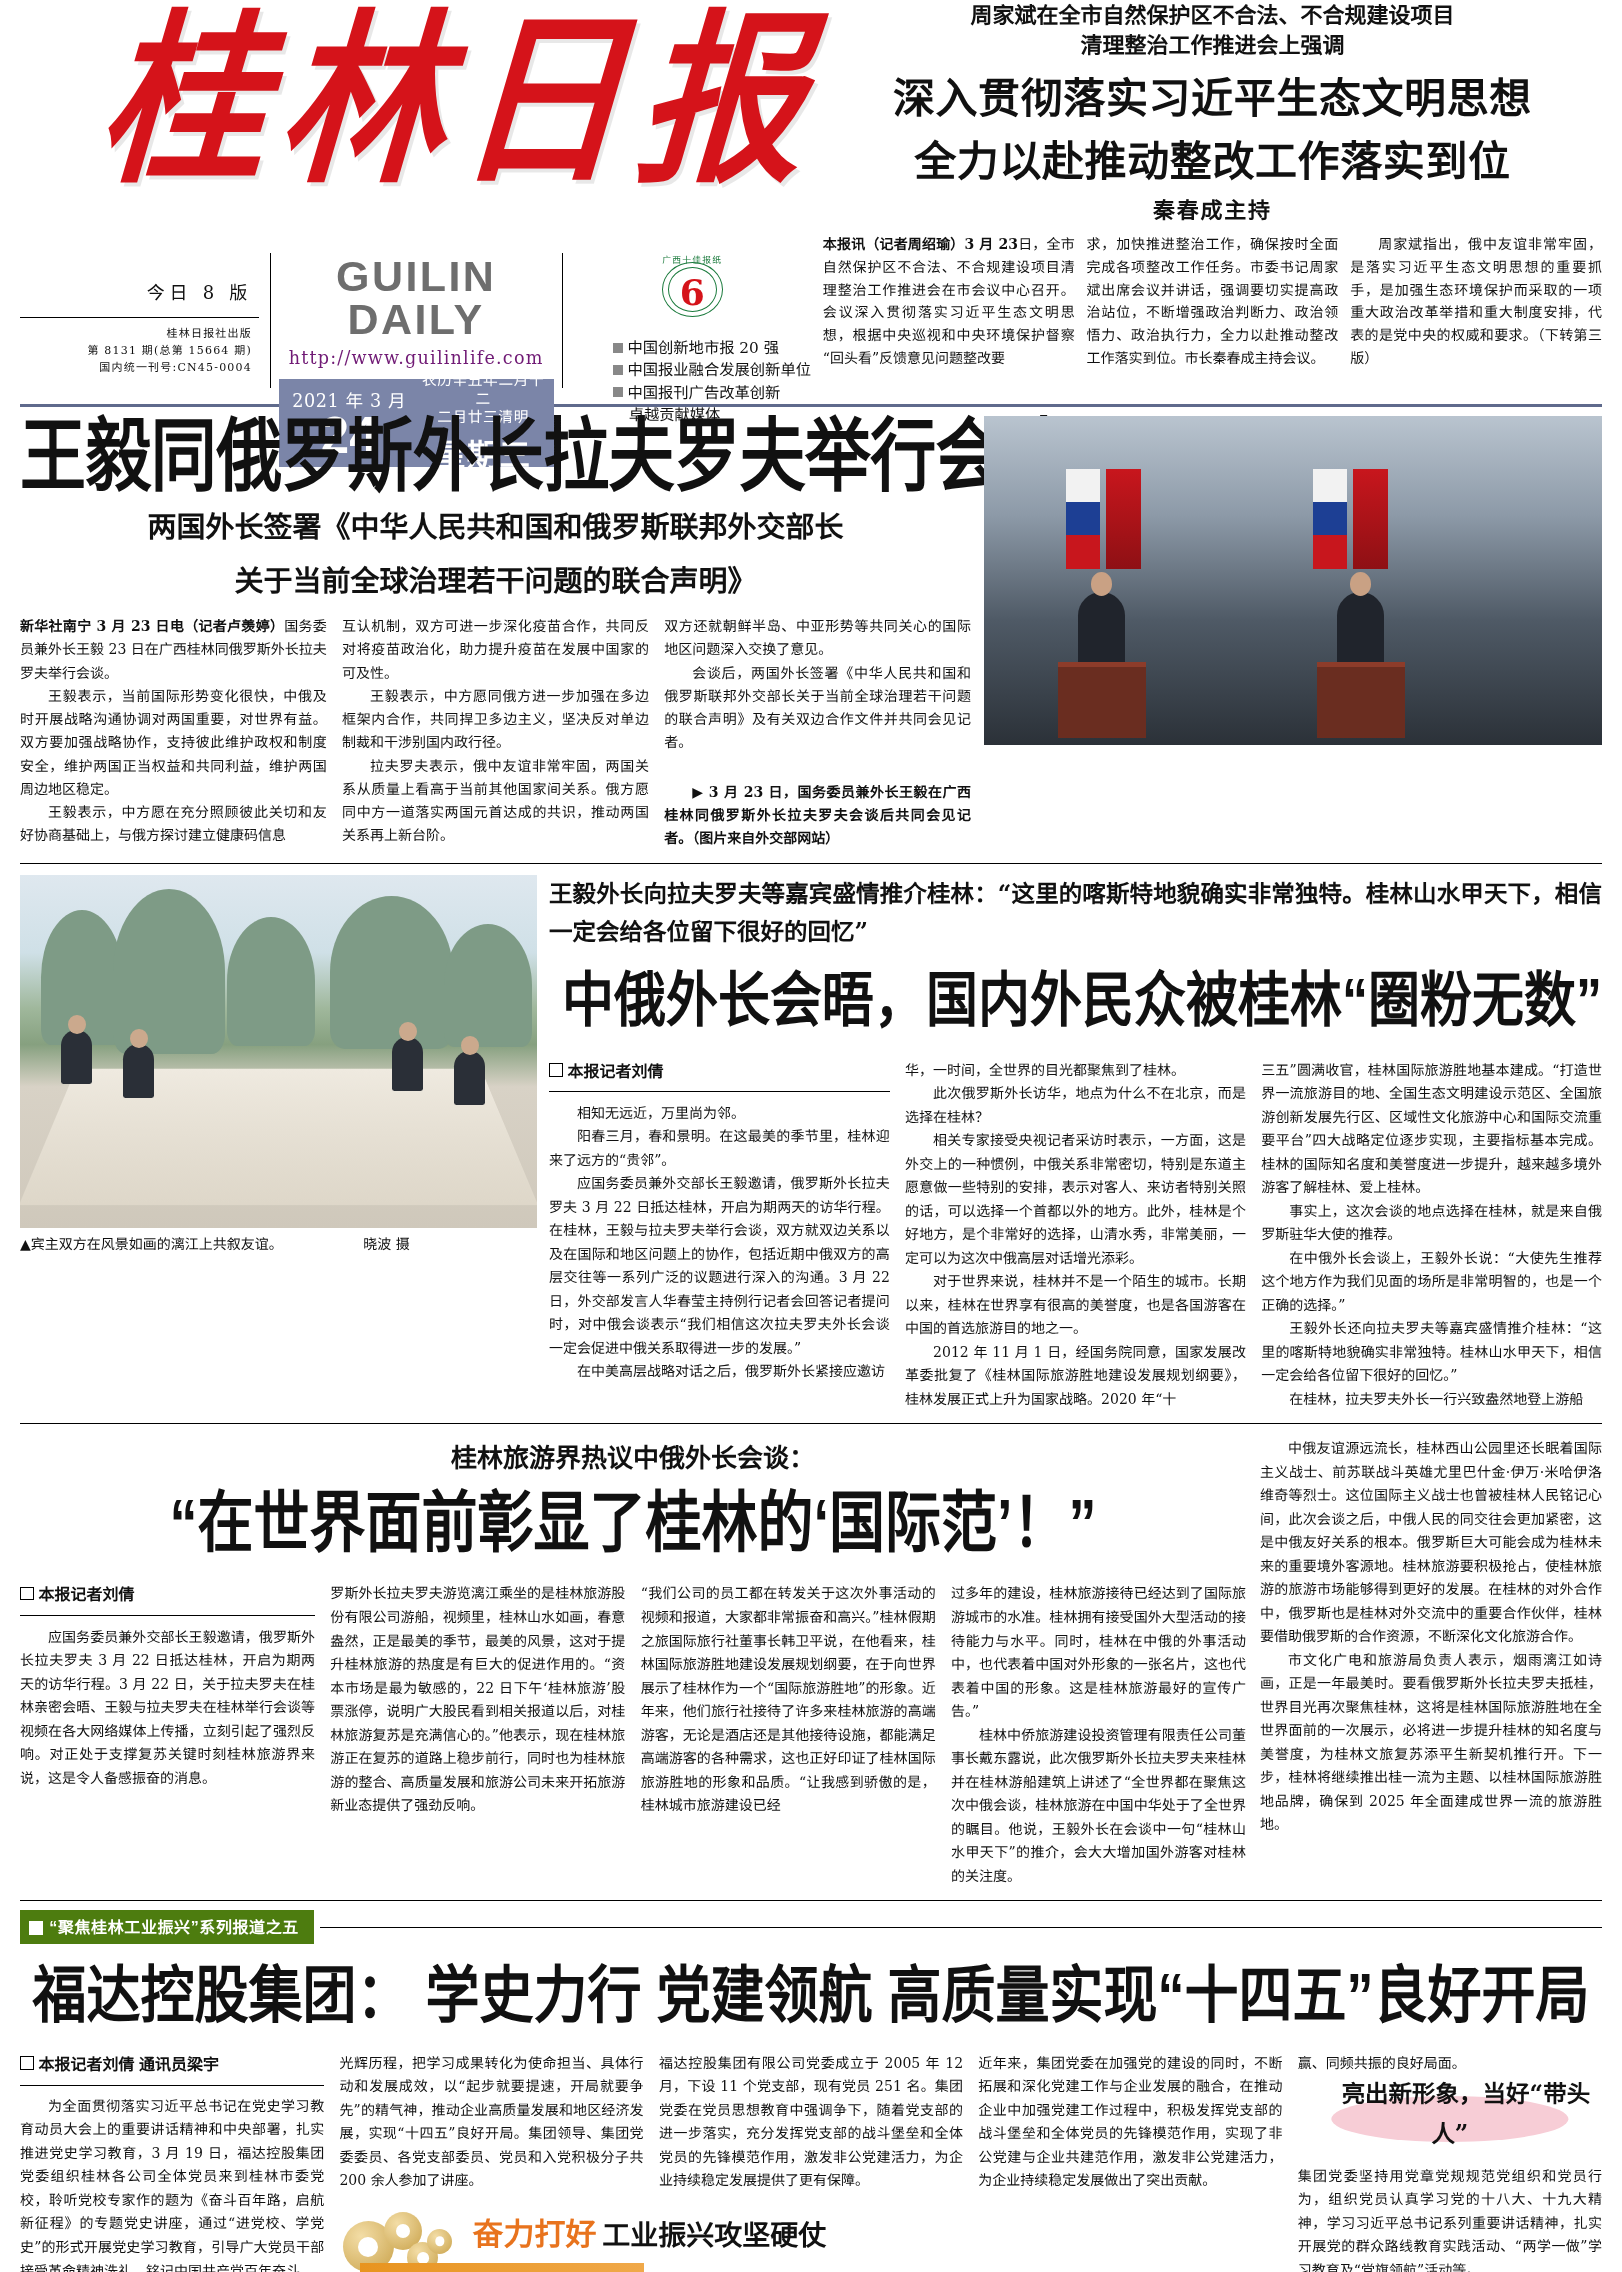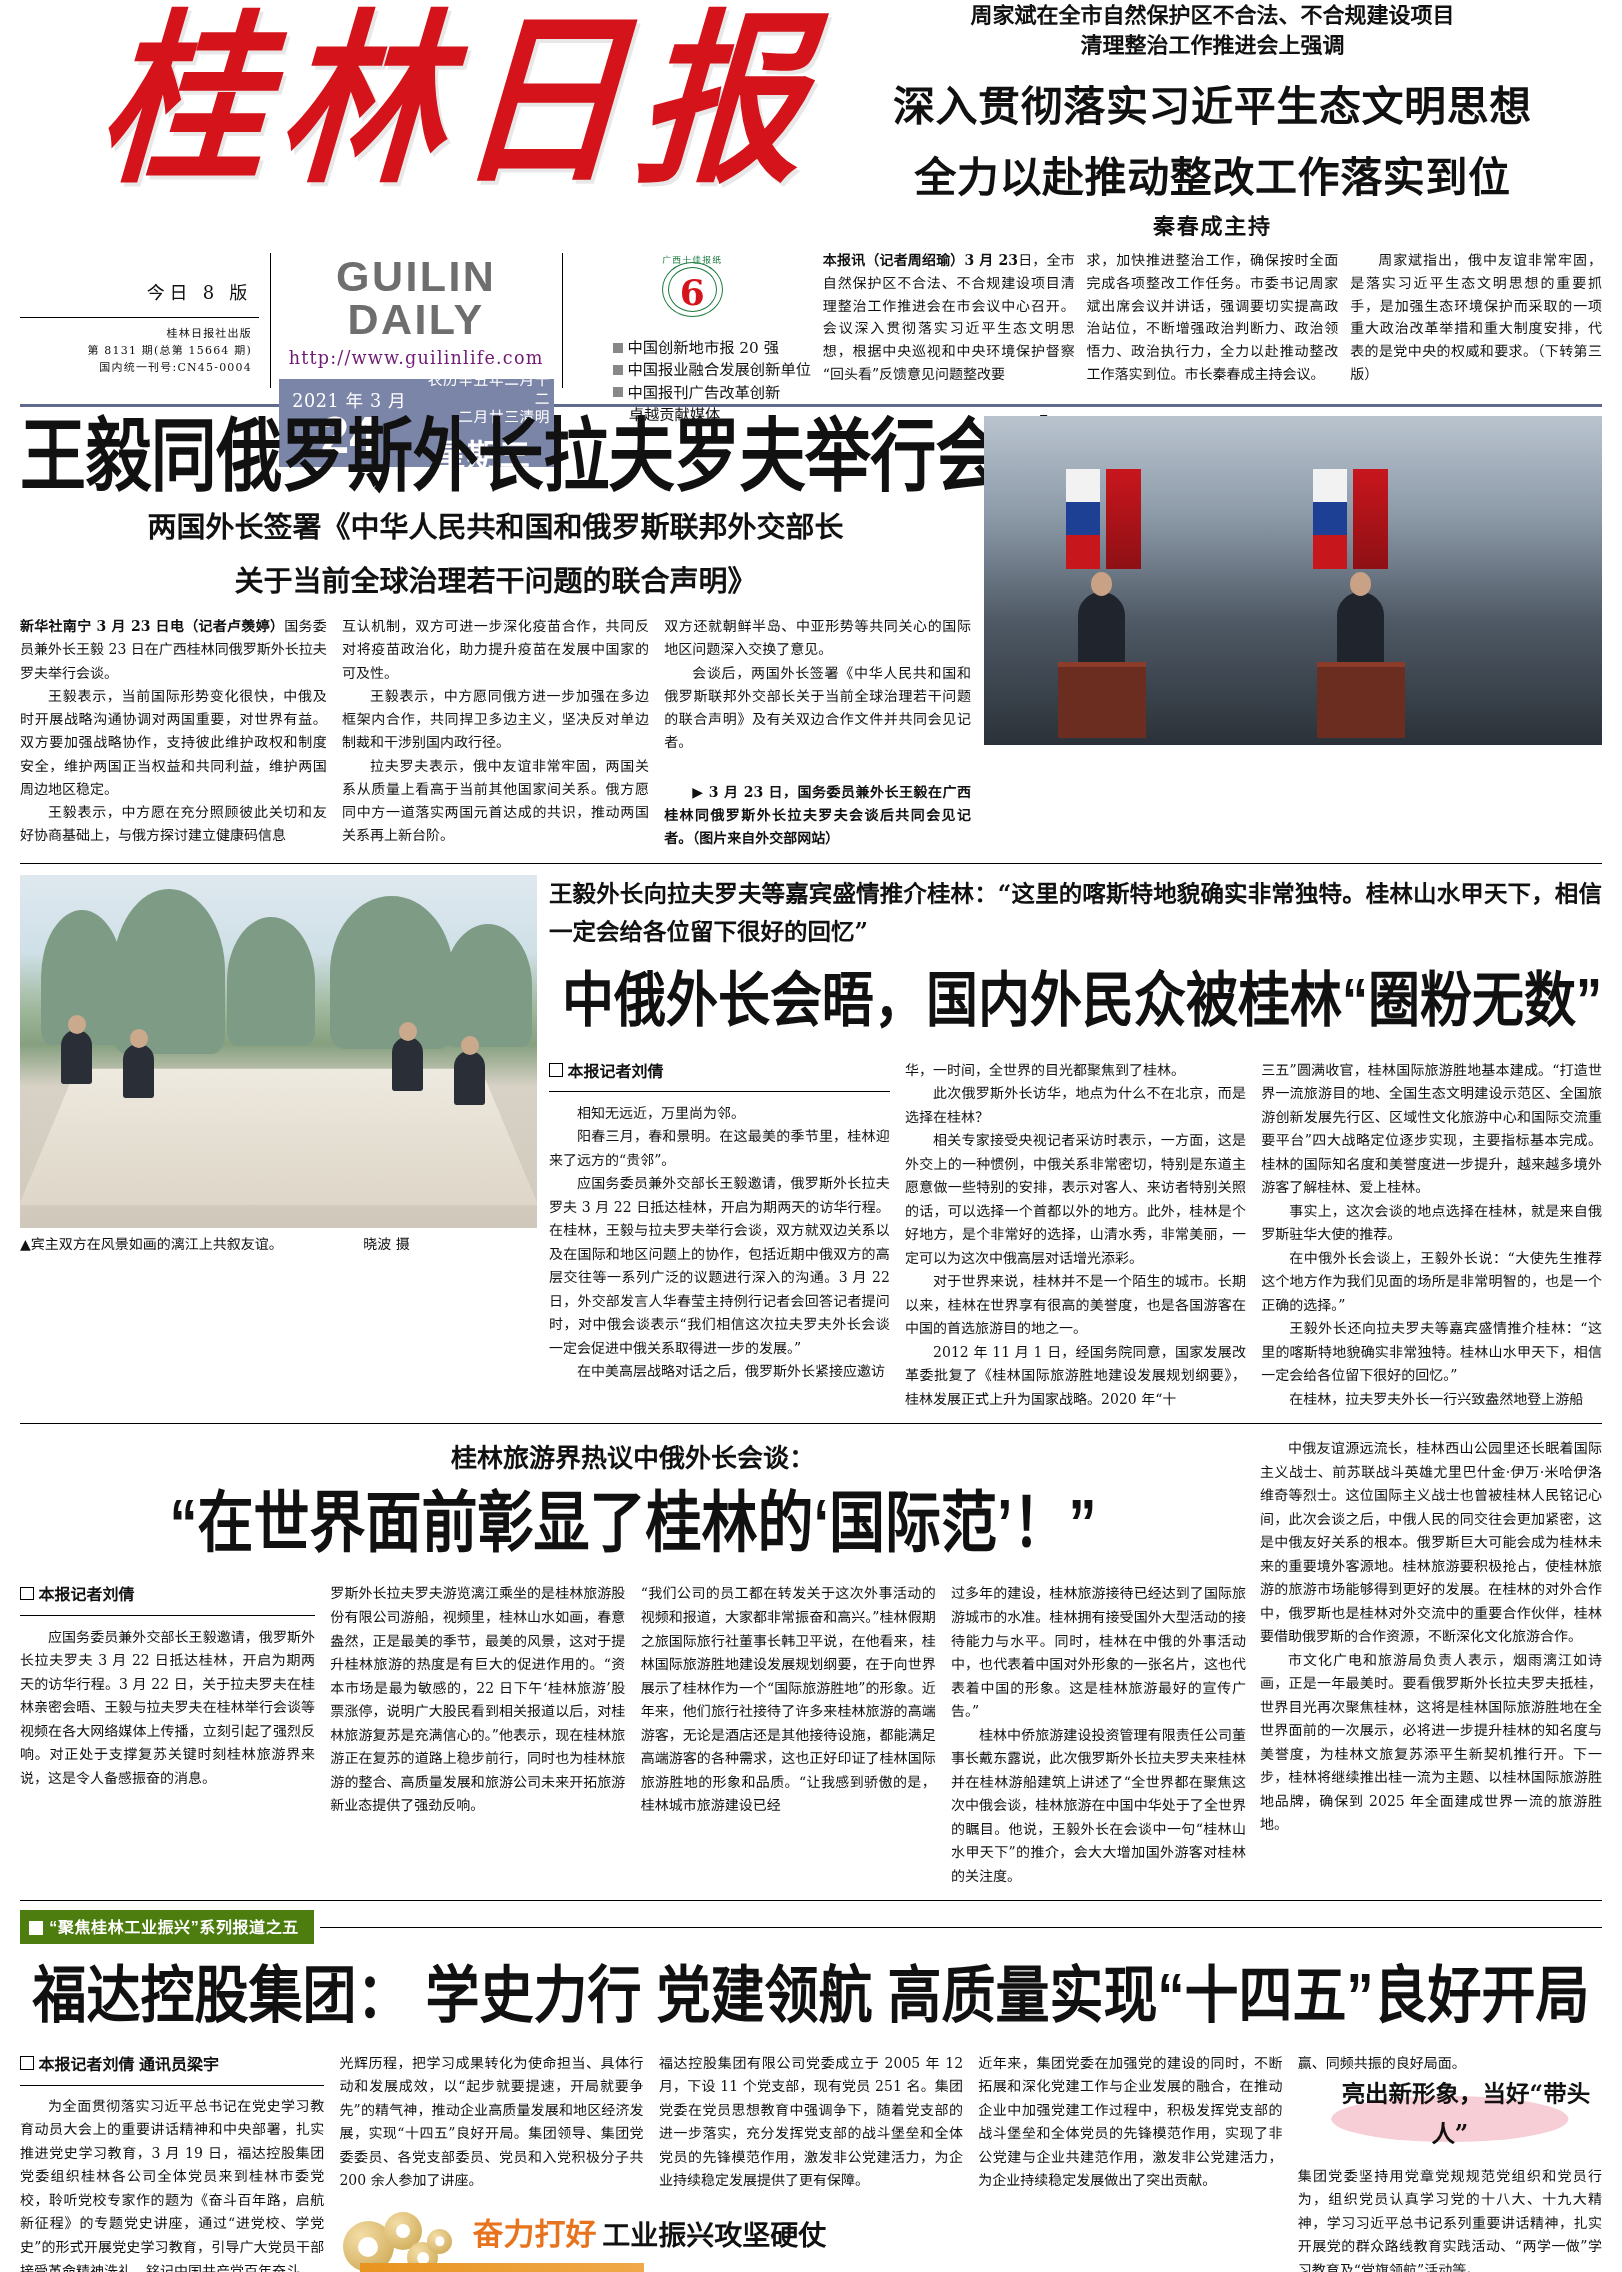--- a/index.html
+++ b/index.html
@@ -51,21 +51,21 @@
     font-size:17.6px;color:#701a75;letter-spacing:1.2px;text-align:center;margin-top:7px;
   }
   .datebox{
     background:#7b85a8;color:#fff;margin-top:10.6px;height:88px;
     display:flex;align-items:center;padding:0 3.5px;box-sizing:border-box;
   }
   .db-left{width:50%;text-align:center;}
   .db-ym{font-size:17.6px;letter-spacing:0.6px;margin-bottom:1px;}
   .db-day{font-family:"Liberation Sans","DejaVu Sans",sans-serif;font-weight:bold;font-size:51px;line-height:0.92;}
   .db-right{width:50%;text-align:center;}
-  .db-lunar{font-size:14.7px;line-height:1.25;letter-spacing:0.6px;text-align:right;}
+  .db-lunar{font-size:14.7px;line-height:1.25;letter-spacing:0.6px;}
   .db-week{font-size:31px;font-weight:bold;letter-spacing:1.2px;margin-top:3.5px;}
 
   .mh-col-c{flex:1;padding-left:10.6px;box-sizing:border-box;border-left:1.2px solid #000;height:135px;}
   .badge-emblem{width:69px;height:69px;margin:0 auto 3.5px auto;position:relative;}
   .badge-emblem .ring{
     position:absolute;left:4.7px;top:9.4px;width:59px;height:53px;border:1.8px solid #1a7a3c;border-radius:50%;
   }
   .badge-emblem .ring2{
     position:absolute;left:10.6px;top:14px;width:47px;height:43px;border:1.2px solid #1a7a3c;border-radius:50%;
   }
@@ -74,21 +74,21 @@
   }
   .badge-emblem .toptxt{position:absolute;left:0;right:0;top:0;text-align:center;font-size:8.8px;color:#1a7a3c;letter-spacing:1.2px;}
   .awards{font-size:15.3px;line-height:1.45;letter-spacing:0px;}
   .awards li{list-style:none;margin:0;padding:0 0 0 0;white-space:nowrap;}
   .sq{display:inline-block;width:10px;height:10px;background:#888;margin-right:4.1px;vertical-align:0.6px;}
 
   
   .kicker{font-size:22px;text-align:center;line-height:1.38;letter-spacing:0px;font-weight:bold;}
   .lead-head{
     font-family:"Liberation Sans","DejaVu Sans",sans-serif;
-    font-weight:bold;font-size:42px;text-align:center;line-height:1.22;letter-spacing:0.6px;margin-top:20px;
+    font-weight:bold;font-size:42px;text-align:center;line-height:1.22;letter-spacing:0.6px;margin-top:12px;
   }
   .byline-center{font-size:22px;font-weight:bold;text-align:center;letter-spacing:1.8px;margin-top:4.7px;}
   .lead-cols{display:flex;gap:11.8px;margin-top:9.4px;}
   .lead-cols .c{flex:1;font-size:14px;line-height:1.62;text-align:justify;}
   .lead-cols .c p{margin:0 0 0 0;text-indent:2em;}
   .lead-cols .c p.first{text-indent:0;}
   .bold-lead{font-weight:bold;}
 
   .rule-thick{border:0;border-top:3.5px solid #5f6a8c;margin:5.9px 0 0 0;}
   .rule-black{border:0;border-top:1.8px solid #000;margin:0;}

